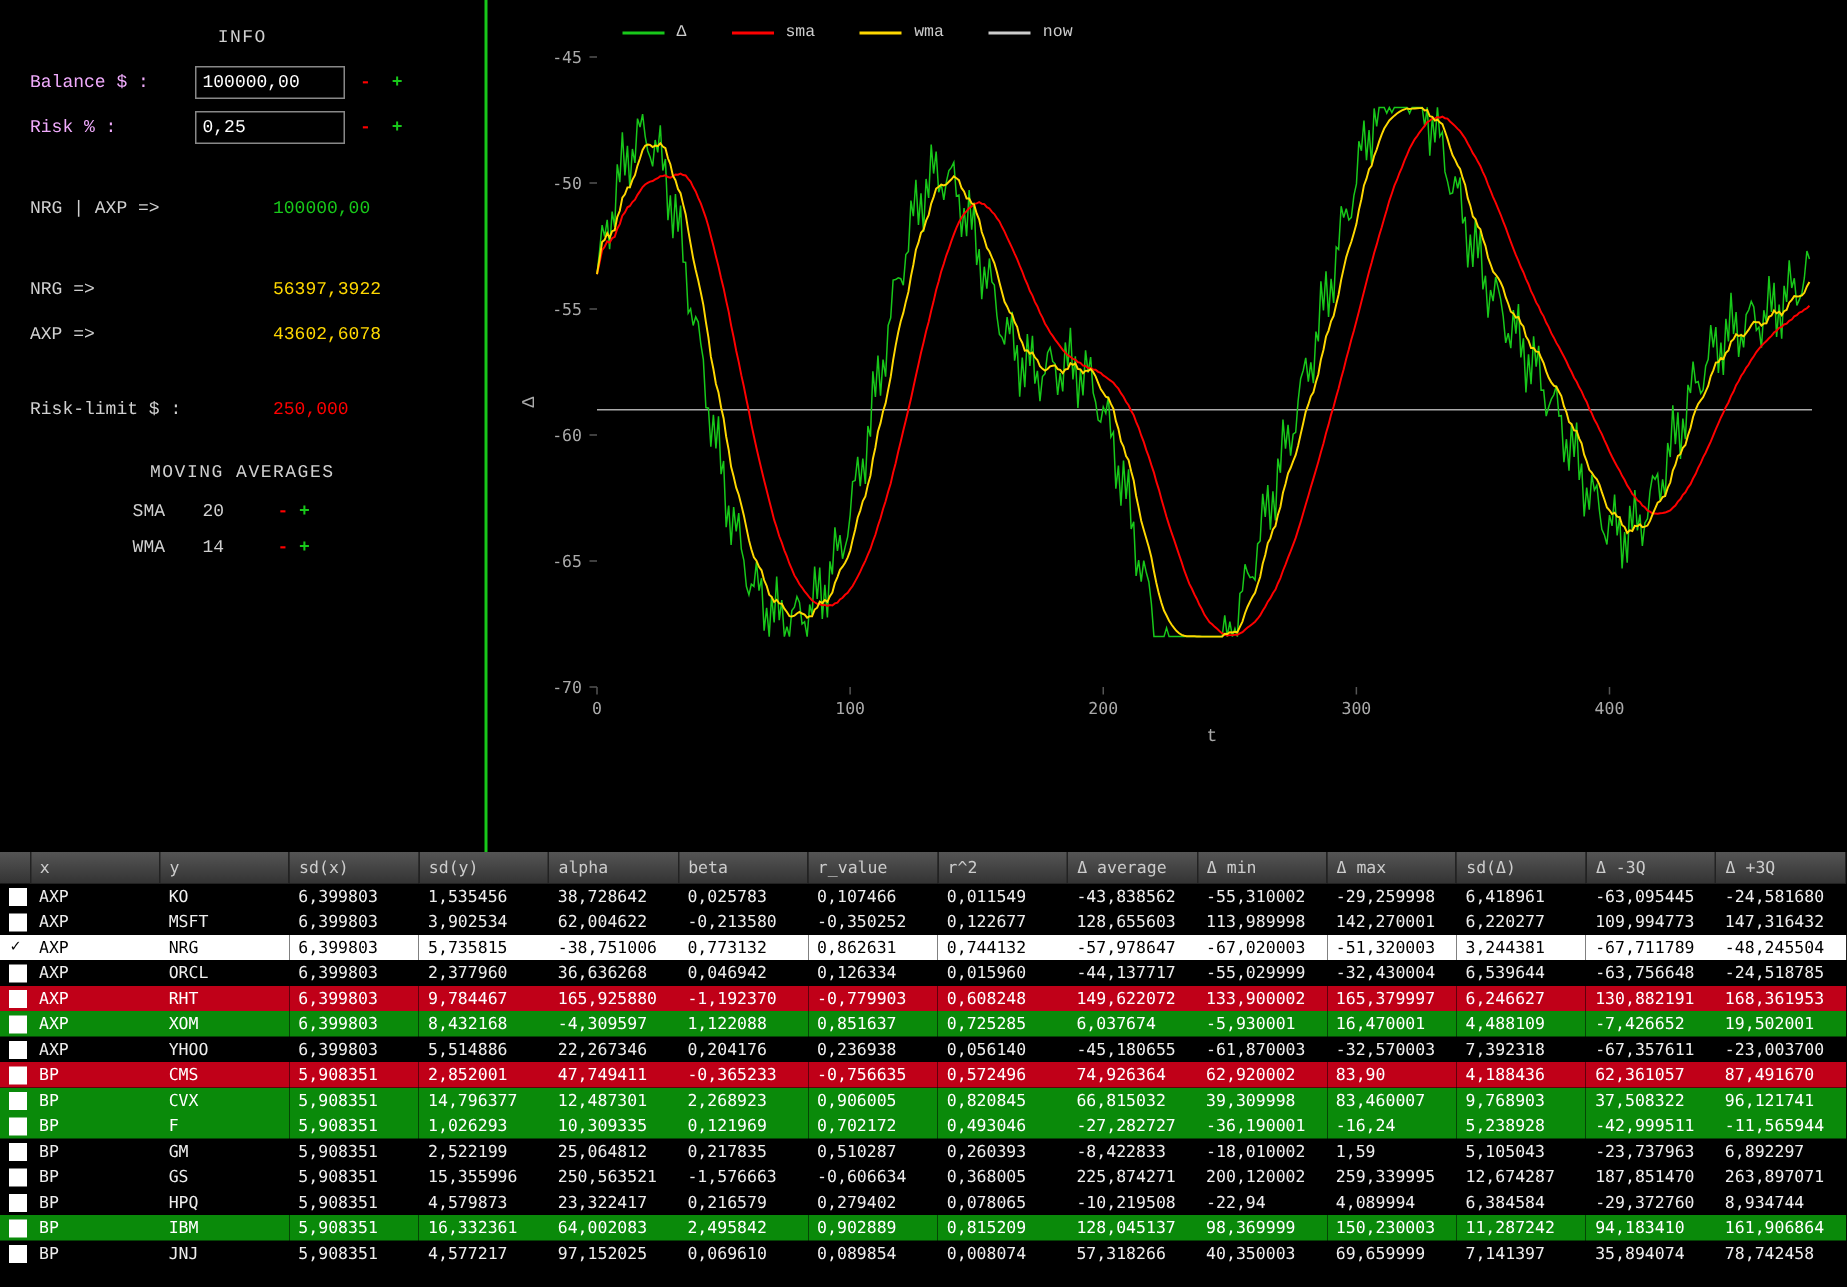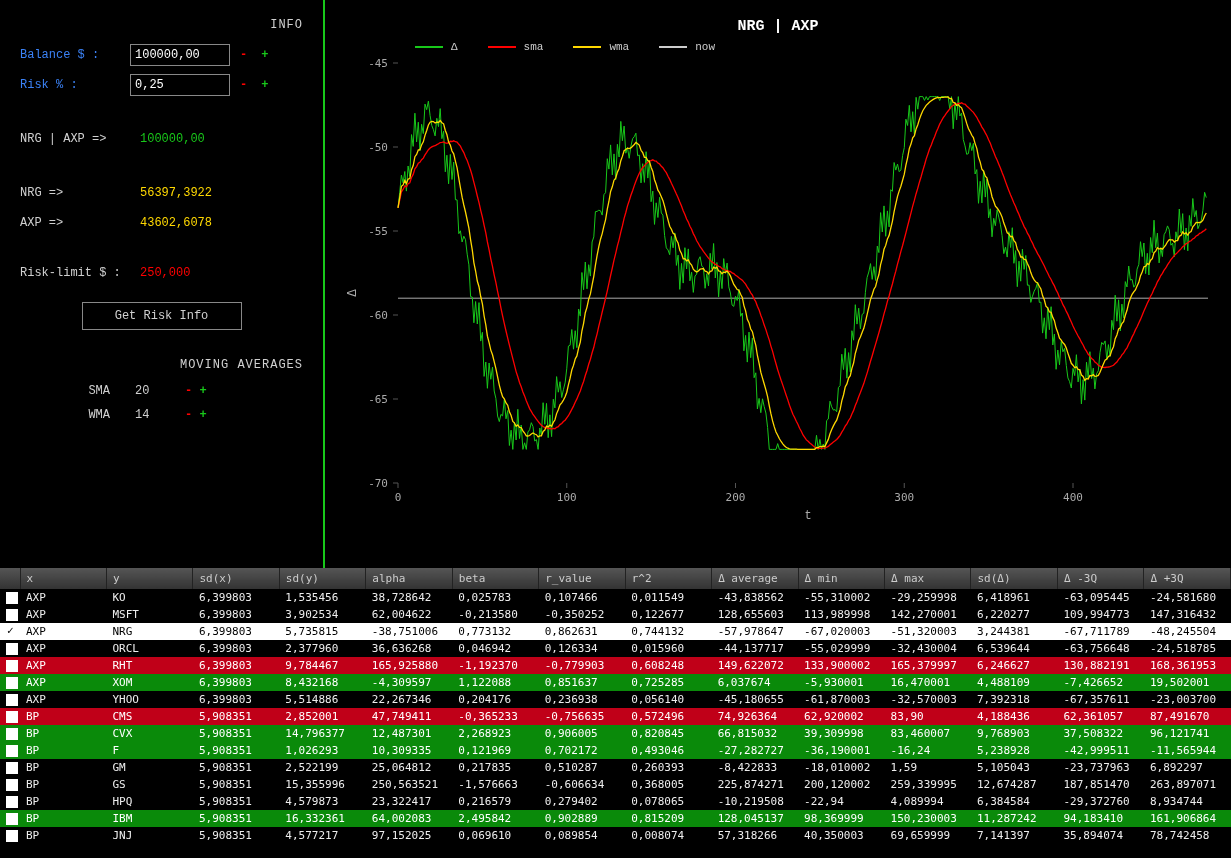--- a/index.html
+++ b/index.html
@@ -49,33 +49,33 @@
   min-height: 0;
 }
 .sidebar {
   width: 325px;
   border-right: 2px solid #18c81a;
   padding: 18px 20px 10px 20px;
   display: flex;
   flex-direction: column;
 }
 .section-title {
-  text-align: right;
+  text-align: center;
   color: #d0d0d0;
   margin-bottom: 12px;
   letter-spacing: 1px;
 }
 .form-row {
   display: flex;
   align-items: center;
   margin-bottom: 8px;
 }
 .form-row label {
   width: 110px;
-  color: #3b82f6;
+  color: #f0abfc;
   font-size: 12px;
 }
 .form-row input {
   width: 100px;
   background: #000;
   color: #fff;
   border: 1px solid #888;
   font-family: inherit;
   font-size: 12px;
   padding: 3px 4px;
@@ -84,20 +84,21 @@
   margin-left: 10px;
   display: flex;
   gap: 14px;
 }
 .pm .minus { color: #f00; cursor: pointer; font-weight: bold; }
 .pm .plus { color: #18c81a; cursor: pointer; font-weight: bold; }
 .info-line {
   display: flex;
   margin-top: 16px;
   font-size: 12px;
+  gap: 42px;
 }
 .info-line .lbl { width: 120px; color: #d0d0d0; }
 .info-line .val-green { color: #18c81a; }
 .info-line .val-yellow { color: #ffd800; font-family: Liberation Mono, monospace; }
 .info-line .val-red { color: #f00; }
 .btn {
   margin-top: 22px;
   width: 160px;
   align-self: center;
   background: #000;
@@ -234,21 +235,20 @@
         </div>
         <div class="info-line">
           <span class="lbl">AXP =&gt;</span>
           <span class="val-yellow">43602,6078</span>
         </div>
         <div class="info-line" style="margin-top:36px;">
           <span class="lbl">Risk-limit $ :</span>
           <span class="val-red">250,000</span>
         </div>
 
-        <button class="btn">Get Risk Info</button>
 
         <div class="ma-section">
           <div class="section-title">MOVING AVERAGES</div>
           <div class="ma-row">
             <span class="ma-lbl">SMA</span>
             <span class="ma-val">20</span>
             <span class="pm">
               <span class="minus">-</span>
               <span class="plus">+</span>
             </span>
@@ -258,21 +258,20 @@
             <span class="ma-val">14</span>
             <span class="pm">
               <span class="minus">-</span>
               <span class="plus">+</span>
             </span>
           </div>
         </div>
       </div>
 
       <div class="chart-area">
-        <div class="chart-title">NRG | AXP</div>
         <div class="legend">
           <div class="item">
               <span class="line lg-green"></span>
               <span>Δ</span>
             </div>
           <div class="item">
               <span class="line lg-red"></span>
               <span>sma</span>
             </div>
           <div class="item">

